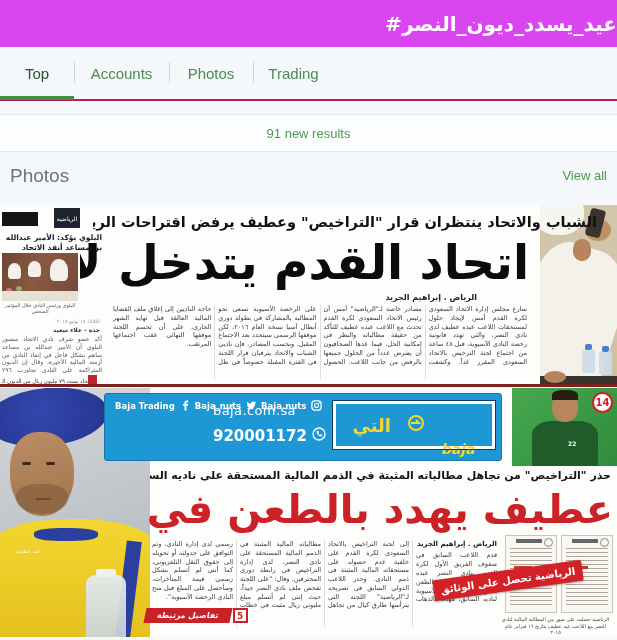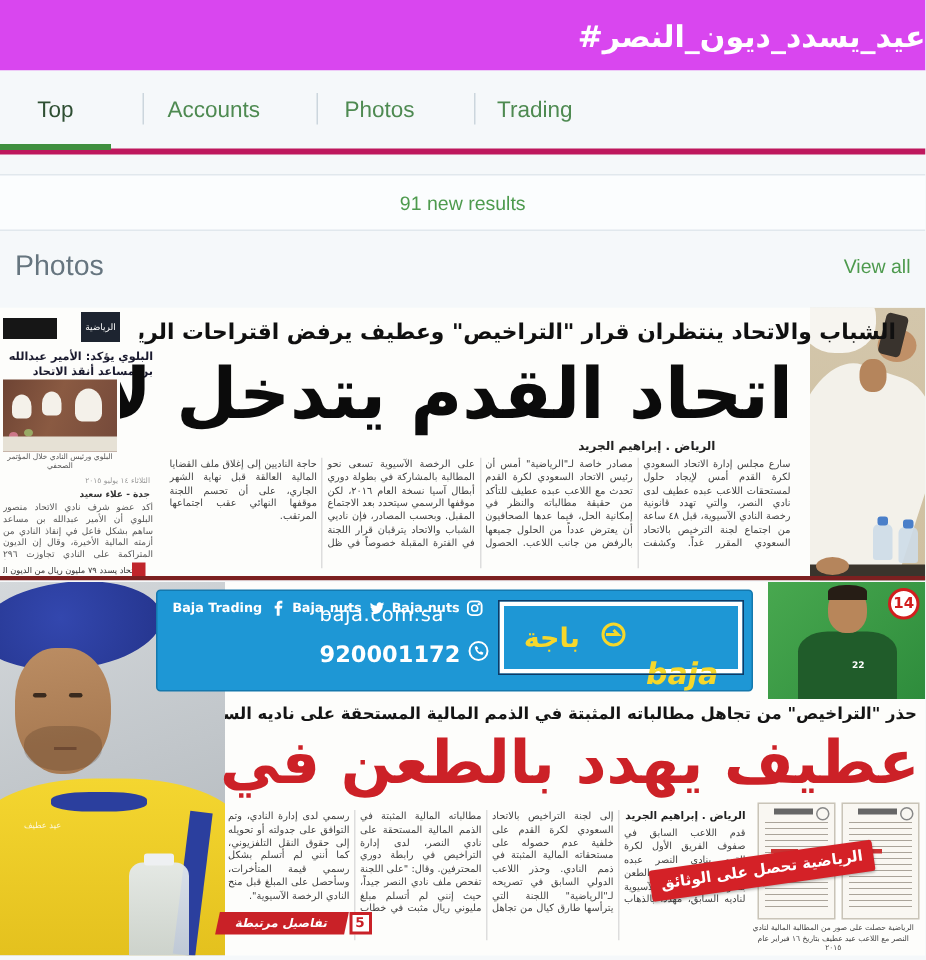--- a/index.html
+++ b/index.html
@@ -5,21 +5,21 @@
   html,body{margin:0;padding:0;}
   body{width:617px;height:640px;overflow:hidden;background:#f5f8fa;
        font-family:"Liberation Sans",sans-serif;position:relative;}
   .ar{font-family:"DejaVu Sans",sans-serif;direction:rtl;}
 
   
   .hash-header{height:47px;background:#d946ef;display:flex;align-items:center;justify-content:flex-end;}
   .hash-header .tag{color:#fff;font-weight:bold;font-size:20px;font-family:"DejaVu Sans",sans-serif;}
 
   
-  .tabbar{height:52px;background:#f5f8fa;border-bottom:4px solid #be185d;display:flex;gap:21px;}
+  .tabbar{height:52px;background:#f5f8fa;border-bottom:2px solid #be185d;display:flex;}
   .tab{position:relative;display:flex;align-items:center;justify-content:center;
        font-size:15px;color:#4e8a51;cursor:pointer;}
   .tab+.tab::before{content:"";position:absolute;left:0;top:15px;bottom:16px;width:1px;background:#ccd6dd;}
   .tab.active{color:#2f4f33;}
   .tab.active::after{content:"";position:absolute;left:0;right:0;bottom:-1px;height:4px;background:#3f8f3f;}
   .t1{width:74px}.t2{width:68px}.t3{width:95px}.t4{width:84px}.t5{width:81px}.t6{width:122px}
   .caret{width:0;height:0;border-left:4px solid transparent;border-right:4px solid transparent;
          border-top:5px solid #4e8a51;margin-left:6px;display:inline-block;}
 
   
@@ -107,21 +107,21 @@
   .banner{position:absolute;left:104px;top:5px;width:396px;height:66px;background:#1e97d5;
           border:1px solid #1478ad;border-radius:3px;}
   .social{position:absolute;left:10px;top:6px;display:flex;gap:4px;}
   .social-row{display:flex;align-items:center;gap:5px;color:#fff;font-size:8.5px;font-weight:bold;}
   .sic{width:11px;height:11px;display:flex;align-items:center;justify-content:center;}
   .website{position:absolute;left:108px;top:9px;color:#fff;font-size:13px;font-weight:normal;letter-spacing:.4px;}
   .phone-row{position:absolute;left:108px;top:33px;display:flex;align-items:center;gap:5px;color:#fff;
           font-size:15px;font-weight:bold;}
   .logo-box{position:absolute;right:6px;top:7px;width:162px;height:48px;border:3px solid #fff;outline:1px solid #0d3a66;
           box-sizing:border-box;display:flex;align-items:center;justify-content:space-evenly;background:#1e97d5;}
-  .logo-en{color:#f6d72b;font-weight:bold;font-size:20px;font-style:italic;margin-top:48px;}
+  .logo-en{color:#f6d72b;font-weight:bold;font-size:14px;font-style:italic;margin-top:48px;}
   .logo-ar{color:#f6d72b;font-weight:bold;font-size:18px;}
 
   
   .player{position:absolute;left:512px;top:0;width:105px;height:78px;overflow:hidden;
           background:linear-gradient(135deg,#48a84f,#2e8c3c);}
   .pl-head{position:absolute;left:40px;top:4px;width:26px;height:30px;background:#b8865a;border-radius:45%;}
   .pl-hair{position:absolute;left:40px;top:2px;width:26px;height:10px;background:#261d15;border-radius:45% 45% 0 0;}
   .pl-torso{position:absolute;left:20px;top:33px;width:66px;height:45px;background:#205c2a;border-radius:30% 30% 0 0;}
   .pl-num{position:absolute;left:56px;top:52px;color:#fff;font-size:6px;font-weight:bold;}
   .badge{position:absolute;right:4px;top:4px;width:21px;height:21px;border-radius:50%;background:#fff;
@@ -290,21 +290,21 @@
         <span>920001172</span>
       </div>
       <div class="logo-box">
         <span class="logo-en">baja</span>
         <span>
           <svg width="18" height="18" viewBox="0 0 18 18">
               <circle cx="9" cy="9" r="7" fill="none" stroke="#f6d72b" stroke-width="2"></circle>
               <path d="M4 9h8l-3-3" fill="none" stroke="#f6d72b" stroke-width="2"></path>
             </svg>
         </span>
-        <span class="logo-ar">باجة</span>
+        <span class="logo-ar">التي</span>
       </div>
     </div>
 
     <div class="player">
       <div class="pl-torso"></div>
       <div class="pl-head"></div>
       <div class="pl-hair"></div>
       <div class="pl-num">22</div>
     </div>
     <div class="badge" style="position:absolute;left:592px;top:4px;">14</div>

